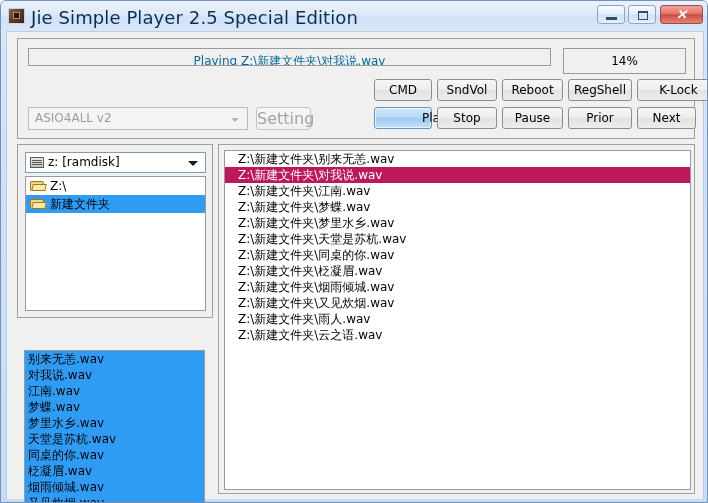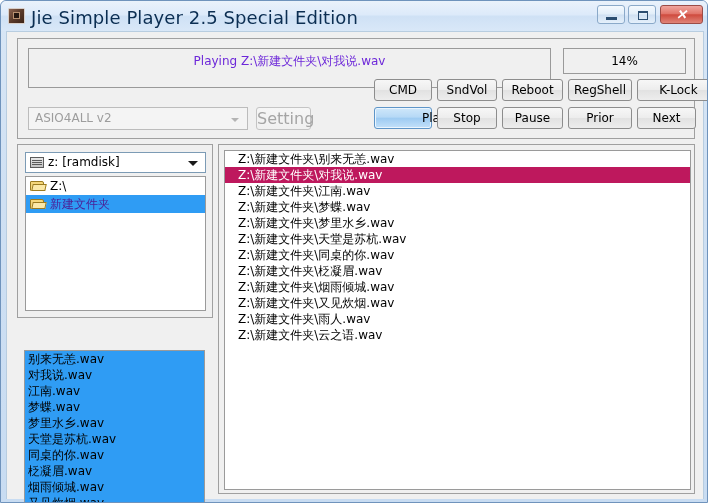--- a/index.html
+++ b/index.html
@@ -118,25 +118,25 @@
     border: 1px solid #a0a0a0;
     background: #f0f0f0;
   }
 
   
   #top-group { left: 10px; top: 6px; width: 678px; height: 101px; }
 
   #status-panel {
     position: absolute;
     left: 10px; top: 9px;
-    width: 523px; height: 40px;
+    width: 523px; height: 18px;
     box-sizing: border-box;
     border: 1px solid #9a9a9a;
     background: #f0f0f0;
-    color: #6d28d9;
+    color: #0369a1;
     font-size: 12px;
     text-align: center;
     line-height: 24px;
     overflow: hidden;
     white-space: nowrap;
   }
   #percent-panel {
     position: absolute;
     left: 545px; top: 9px;
     width: 123px; height: 26px;
@@ -272,21 +272,21 @@
   }
   .tree-row {
     position: relative;
     height: 18px;
     line-height: 18px;
     white-space: nowrap;
     font-size: 12px;
     color: #000;
     padding-left: 4px;
   }
-  .tree-row.selected { background: #2f9cf4; color: #4c1d95; }
+  .tree-row.selected { background: #2f9cf4; color: #000000; }
   .folder {
     display: inline-block;
     position: relative;
     width: 16px; height: 12px;
     vertical-align: -2px;
     margin-right: 4px;
   }
   .folder::before {
     content: "";
     position: absolute;

